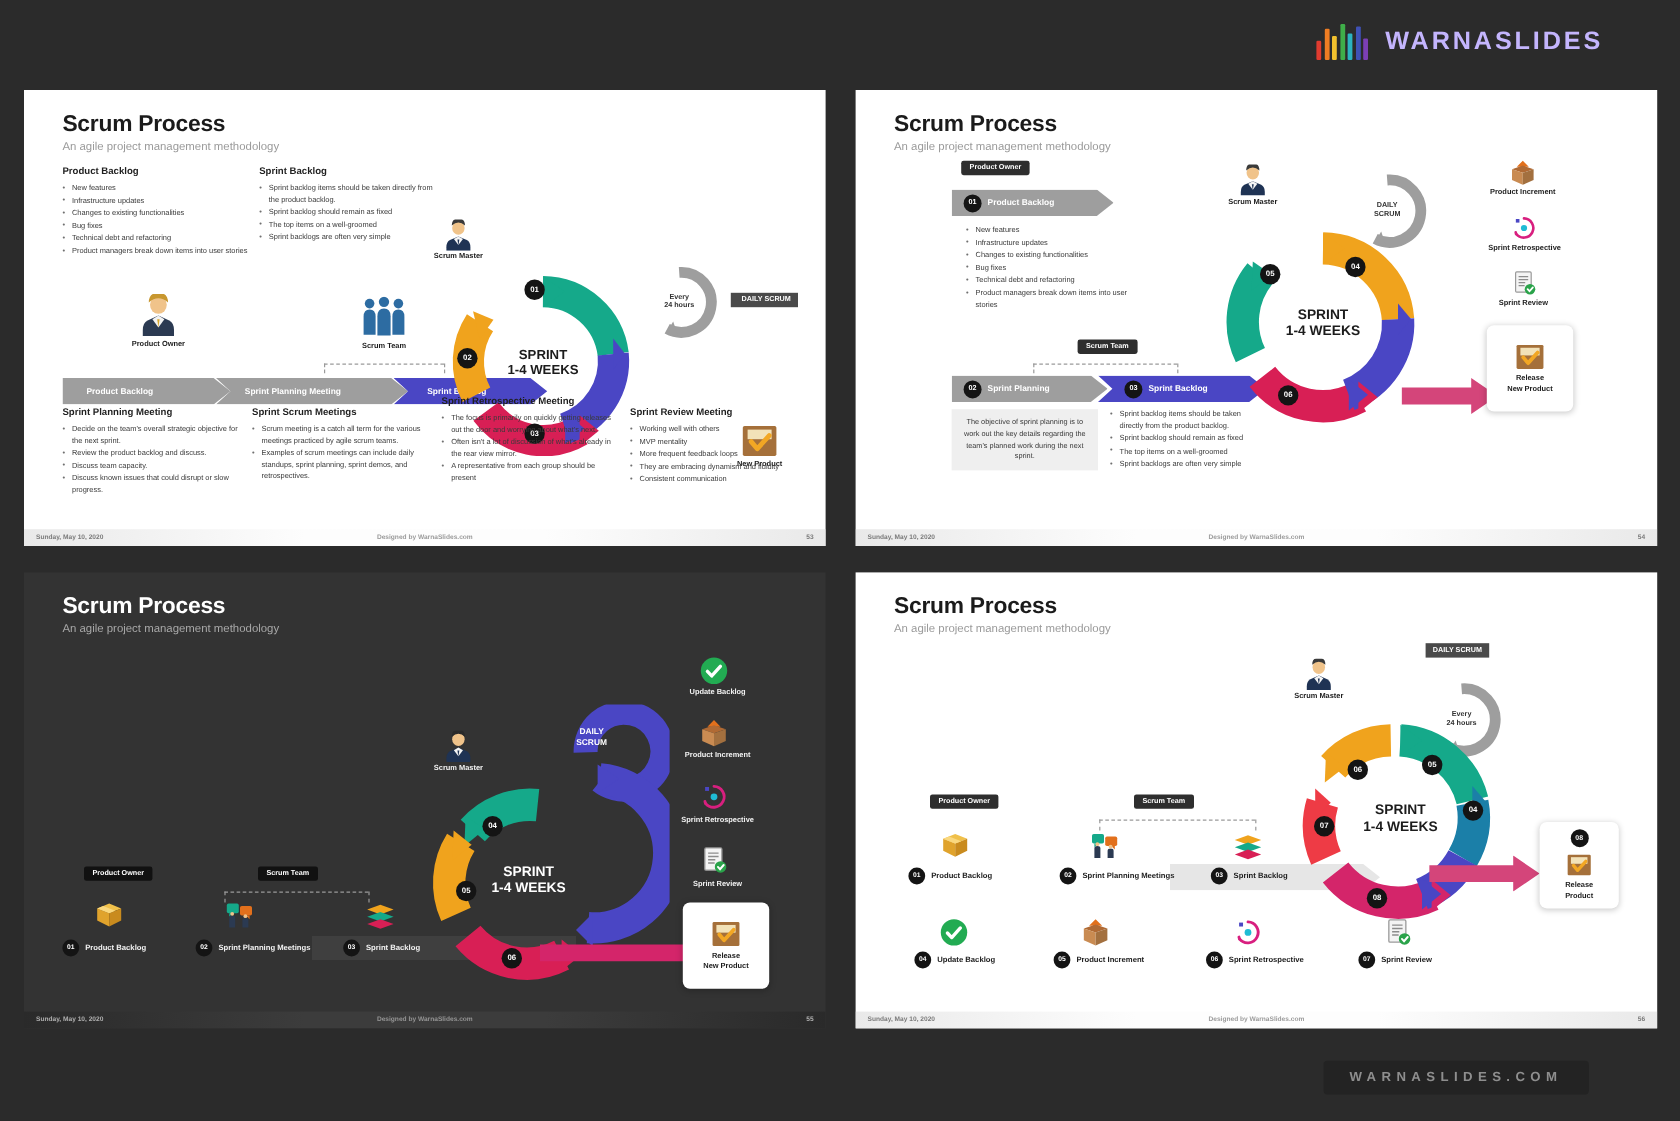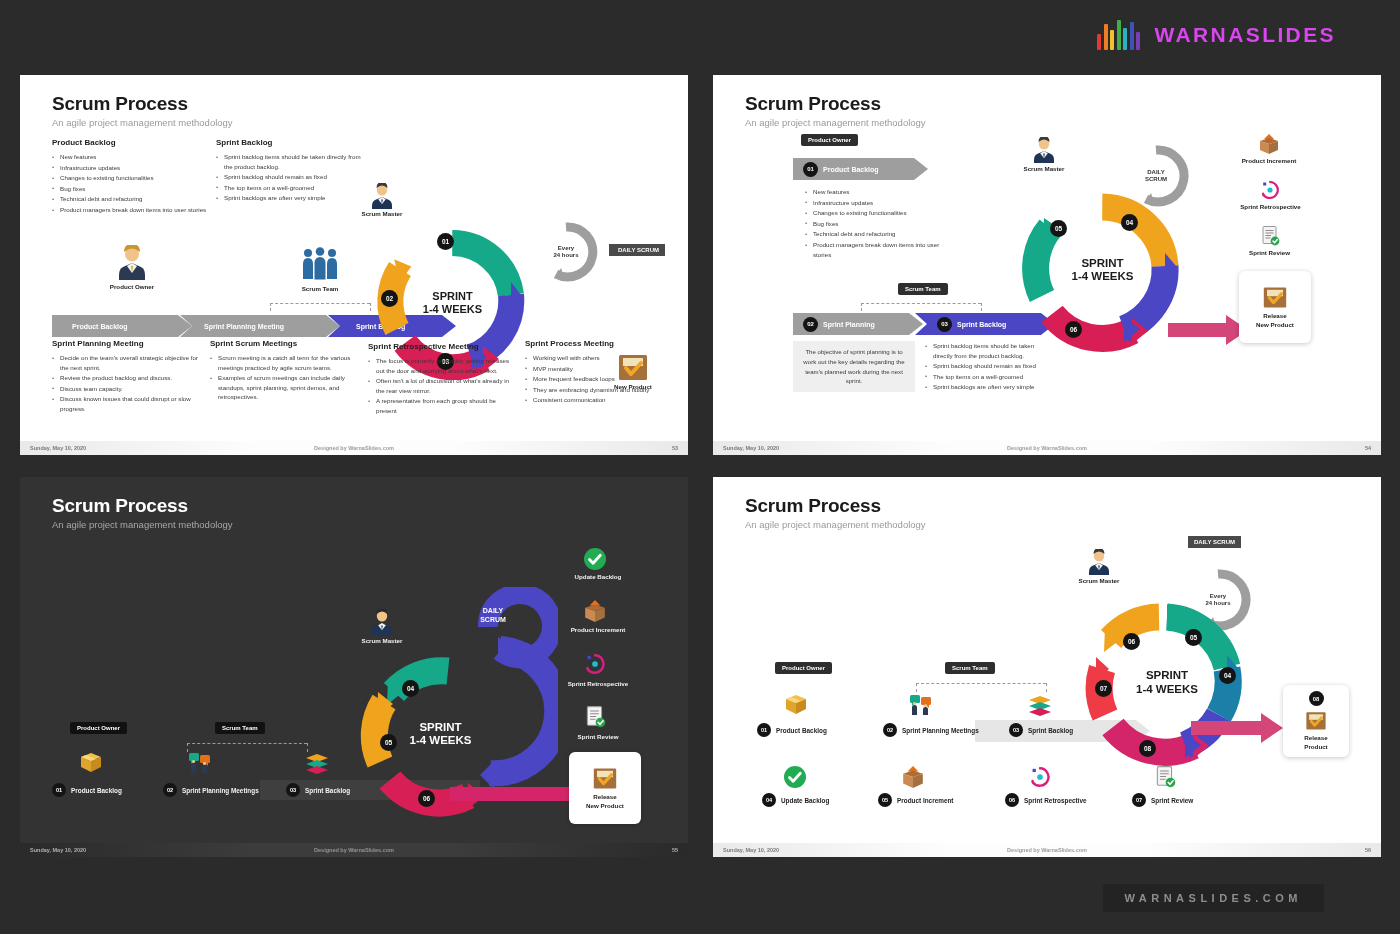--- a/index.html
+++ b/index.html
@@ -11,21 +11,21 @@
     position: relative;
   }
   
   .brand {
     position: absolute; right: 64px; top: 20px;
     display: flex; align-items: center; gap: 14px;
   }
   .brand-bars { display: flex; align-items: flex-end; gap: 2.5px; height: 30px; }
   .brand-bars i { display: block; width: 4px; border-radius: 1px; }
   .brand-name {
-    color: #d946ef; font-size: 21px; letter-spacing: 2.4px; font-weight: bold;
+    color: #c4b5fd; font-size: 21px; letter-spacing: 2.4px; font-weight: bold;
   }
   
   .slide {
     position: absolute; width: 668px; height: 380px;
     overflow: hidden;
   }
   .slide.light { background: #ffffff; }
   .slide.dark  { background: #333333; }
   #slide1 { left: 20px;  top: 75px; }
   #slide2 { left: 713px; top: 75px; }
@@ -289,30 +289,30 @@
         <li>Discuss known issues that could disrupt or slow progress.</li>
       </ul>
   </div>
   <div style="position:absolute;left:190px;top:264px;width:148px">
     <div class="col-h">Sprint Scrum Meetings</div>
     <ul class="bul">
         <li>Scrum meeting is a catch all term for the various meetings practiced by agile scrum teams.</li>
         <li>Examples of scrum meetings can include daily standups, sprint planning, sprint demos, and retrospectives.</li>
       </ul>
   </div>
-  <div style="position:absolute;left:348px;top:267px;width:148px">
+  <div style="position:absolute;left:348px;top:255px;width:148px">
     <div class="col-h">Sprint Retrospective Meeting</div>
     <ul class="bul">
         <li>The focus is primarily on quickly getting releases out the door and worrying about what's next.</li>
         <li>Often isn't a lot of discussion of what's already in the rear view mirror.</li>
         <li>A representative from each group should be present</li>
       </ul>
   </div>
   <div style="position:absolute;left:505px;top:264px;width:145px">
-    <div class="col-h">Sprint Process Meeting</div>
+    <div class="col-h">Sprint Review Meeting</div>
     <ul class="bul">
         <li>Working well with others</li>
         <li>MVP mentality</li>
         <li>More frequent feedback loops</li>
         <li>They are embracing dynamism and fluidity</li>
         <li>Consistent communication</li>
       </ul>
   </div>
 
   <div class="footer">

